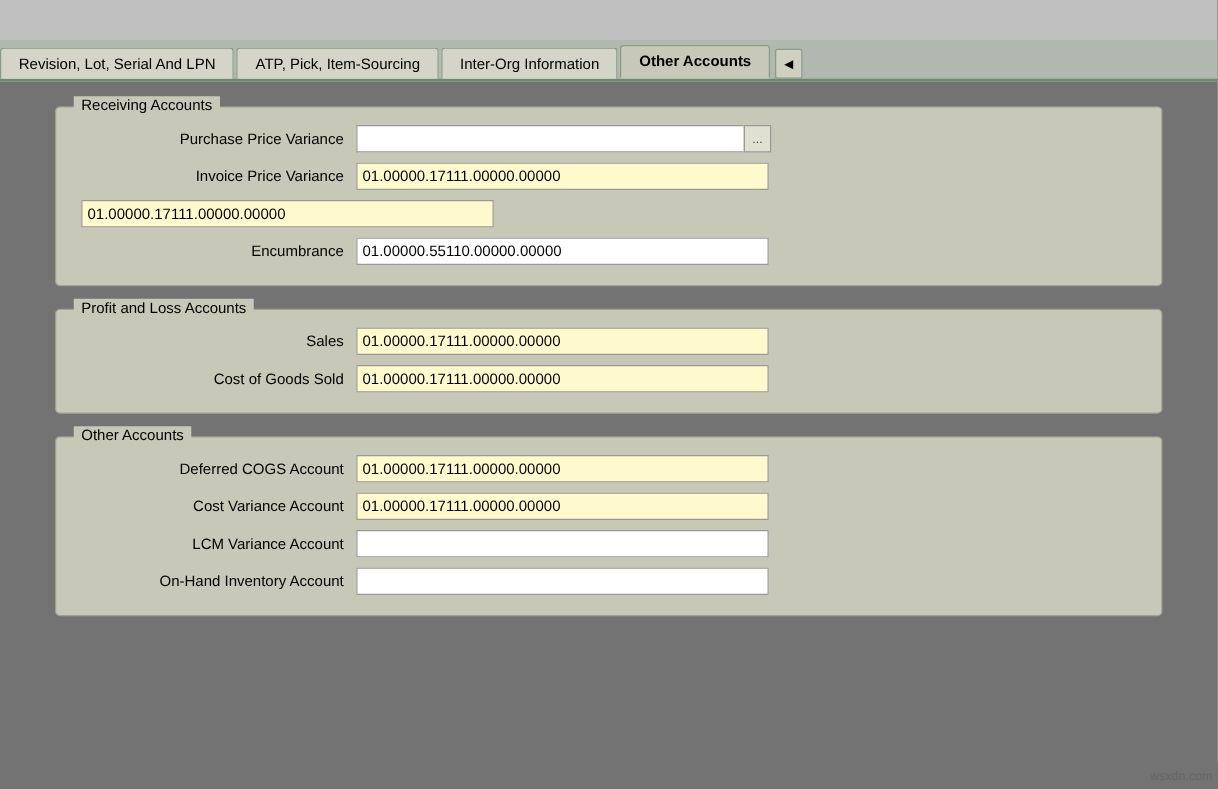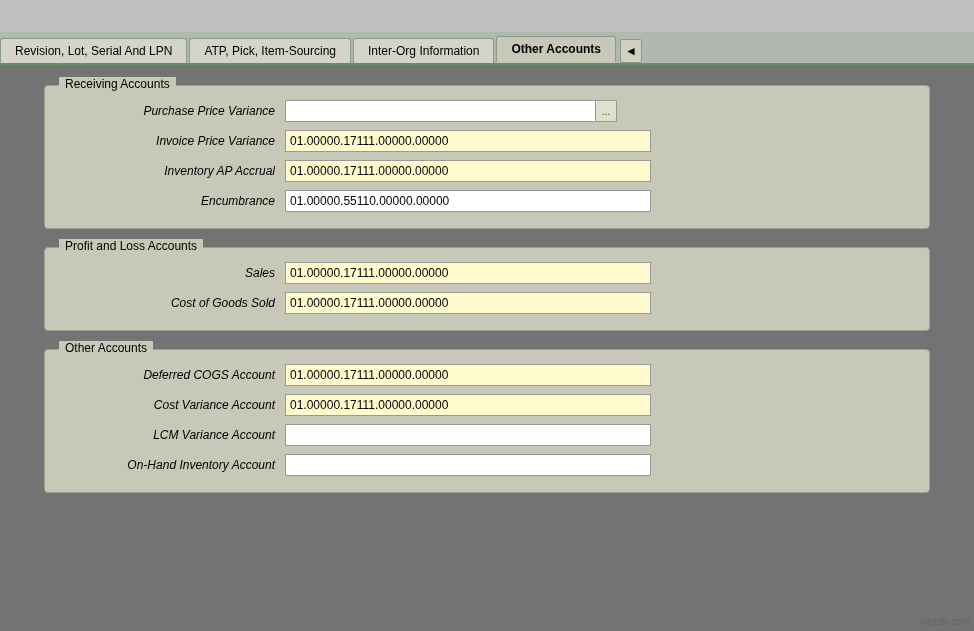--- a/index.html
+++ b/index.html
@@ -89,24 +89,23 @@
       margin-bottom: 0;
       align-items: center;
     }
     .field-label {
       text-align: right;
       width: 220px;
       min-width: 220px;
       padding-right: 10px;
       color: #000;
       font-size: 12px;
-      font-style: italic;
     }
     .field-input {
-      width: 366px;
+      width: 330px;
       height: 22px;
       border: 1px solid #999;
       background: #fff;
       font-size: 12px;
       padding: 2px 4px;
       outline: none;
     }
     .field-input.yellow {
       background: #fffacd;
     }
@@ -161,21 +160,20 @@
         <div class="field-input-with-btn">
           <input type="text" class="field-input" style="">
           <div class="browse-btn">...</div>
         </div>
       </div>
       <div class="form-row">
         <div class="field-label">Invoice Price Variance</div>
         <input type="text" class="field-input yellow" value="01.00000.17111.00000.00000" style="">
       </div>
       <div class="form-row">
-        <div class="field-label">Inventory AP Accrual</div>
         <input type="text" class="field-input yellow" value="01.00000.17111.00000.00000" style="">
       </div>
       <div class="form-row">
         <div class="field-label">Encumbrance</div>
         <input type="text" class="field-input" value="01.00000.55110.00000.00000" style="">
       </div>
     </div>
     <div class="section-group">
       <div class="section-legend">Profit and Loss Accounts</div>
       <div class="form-row">

